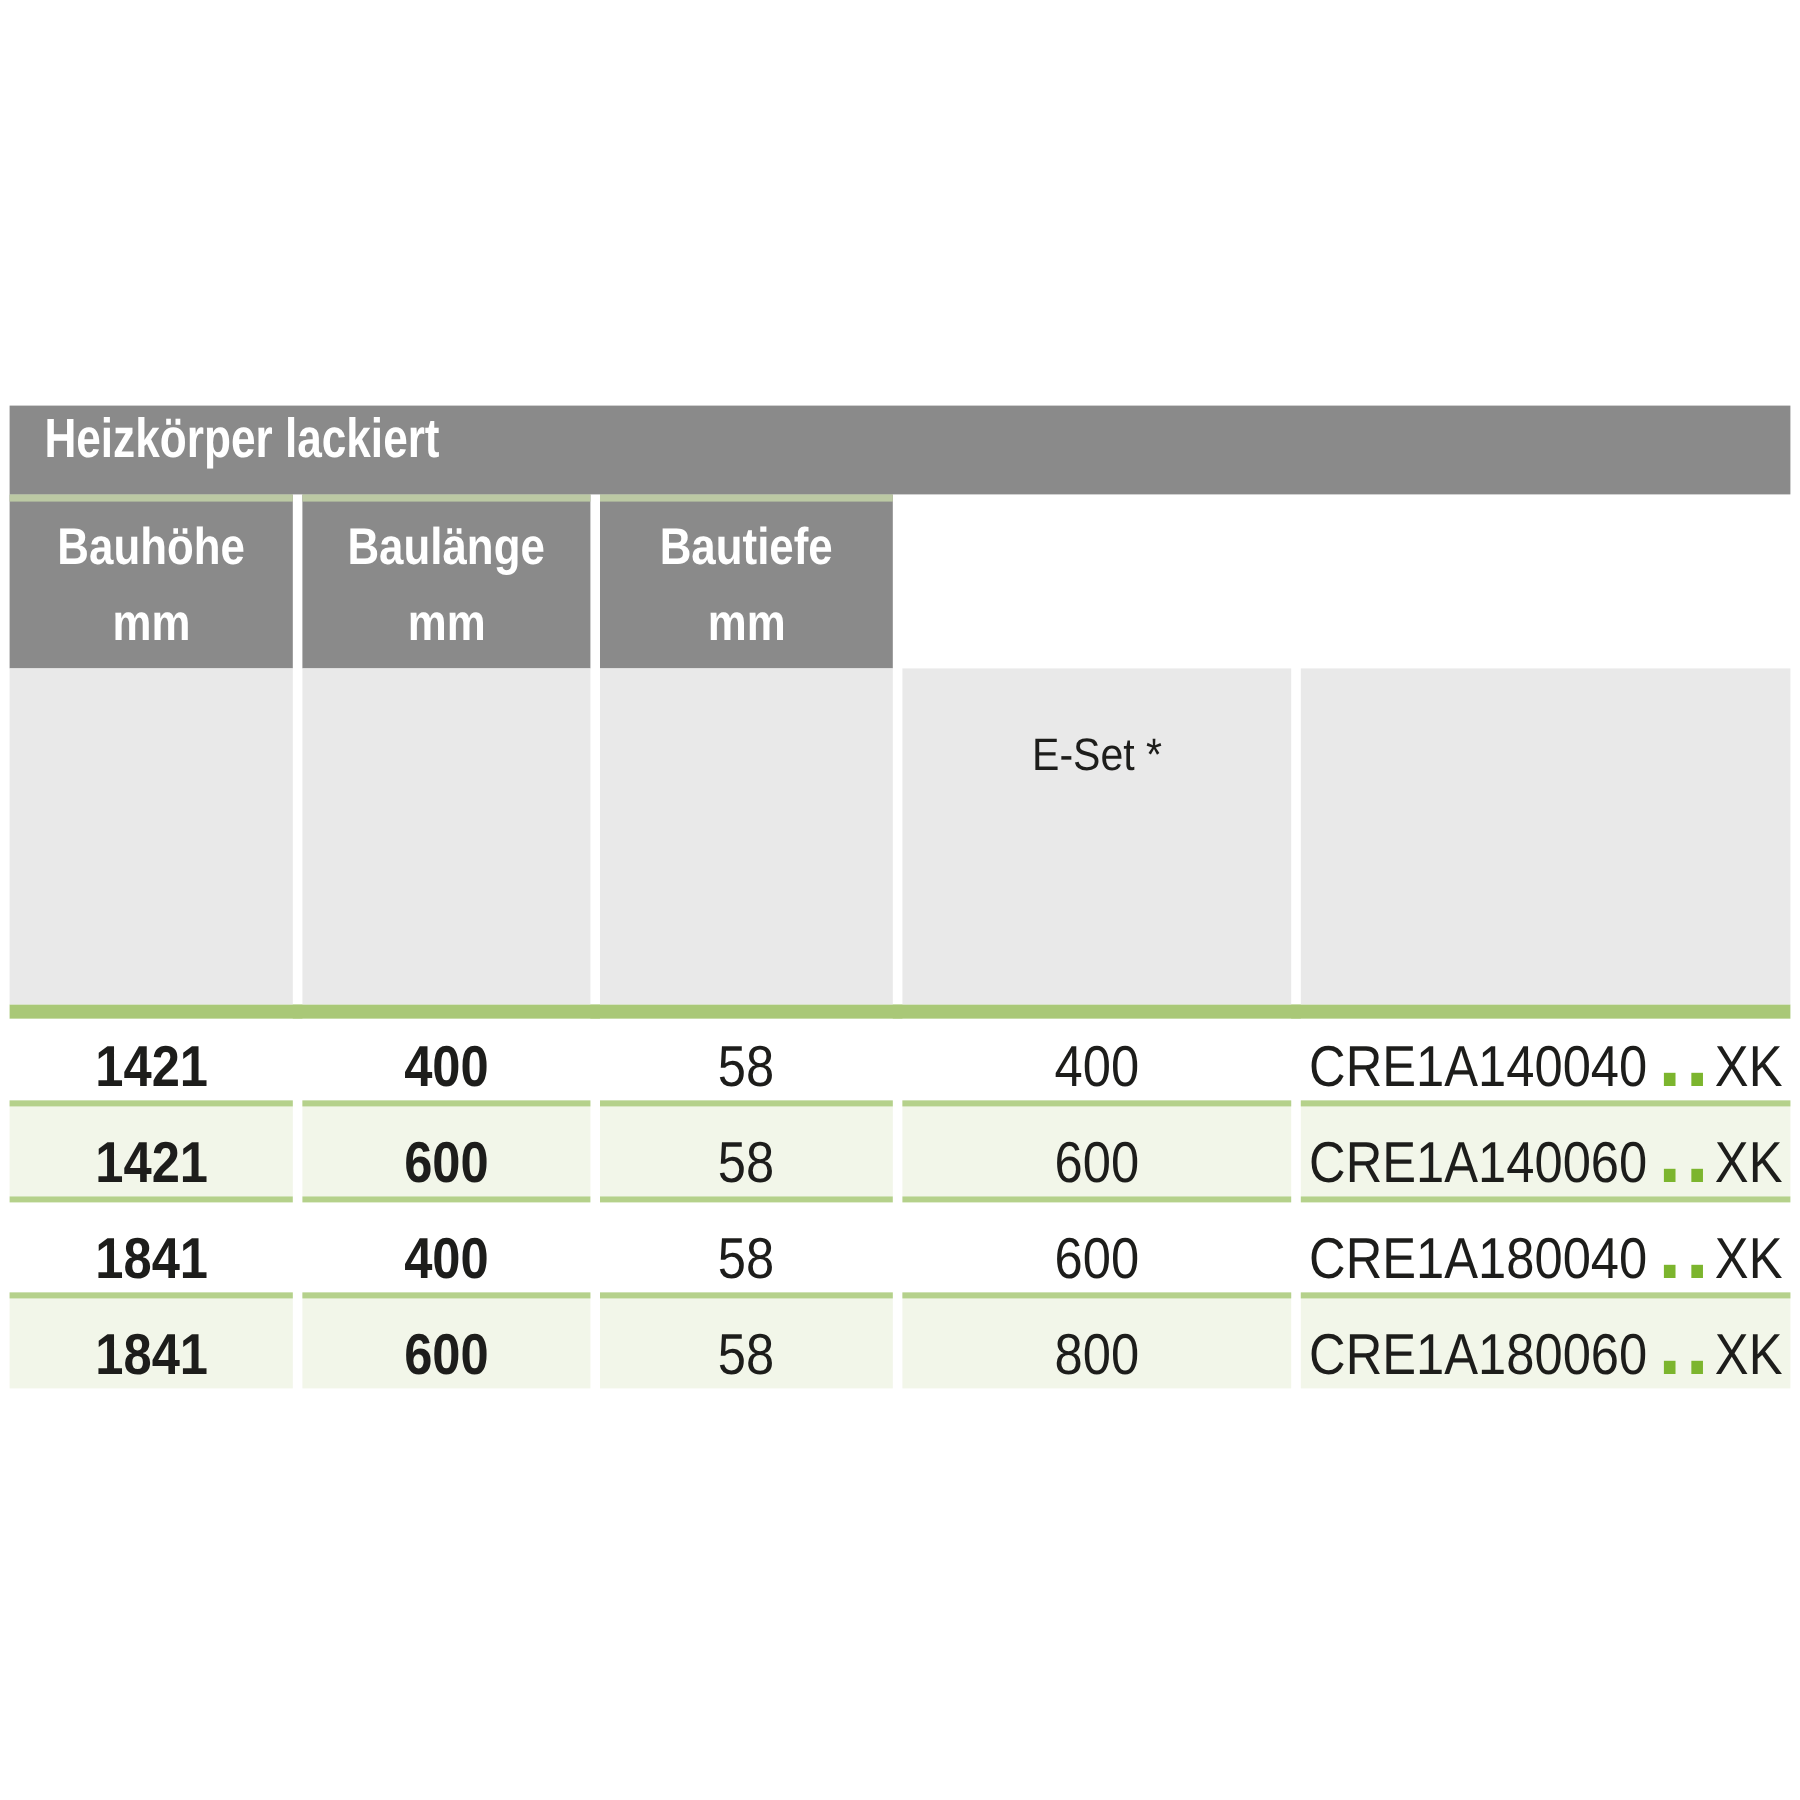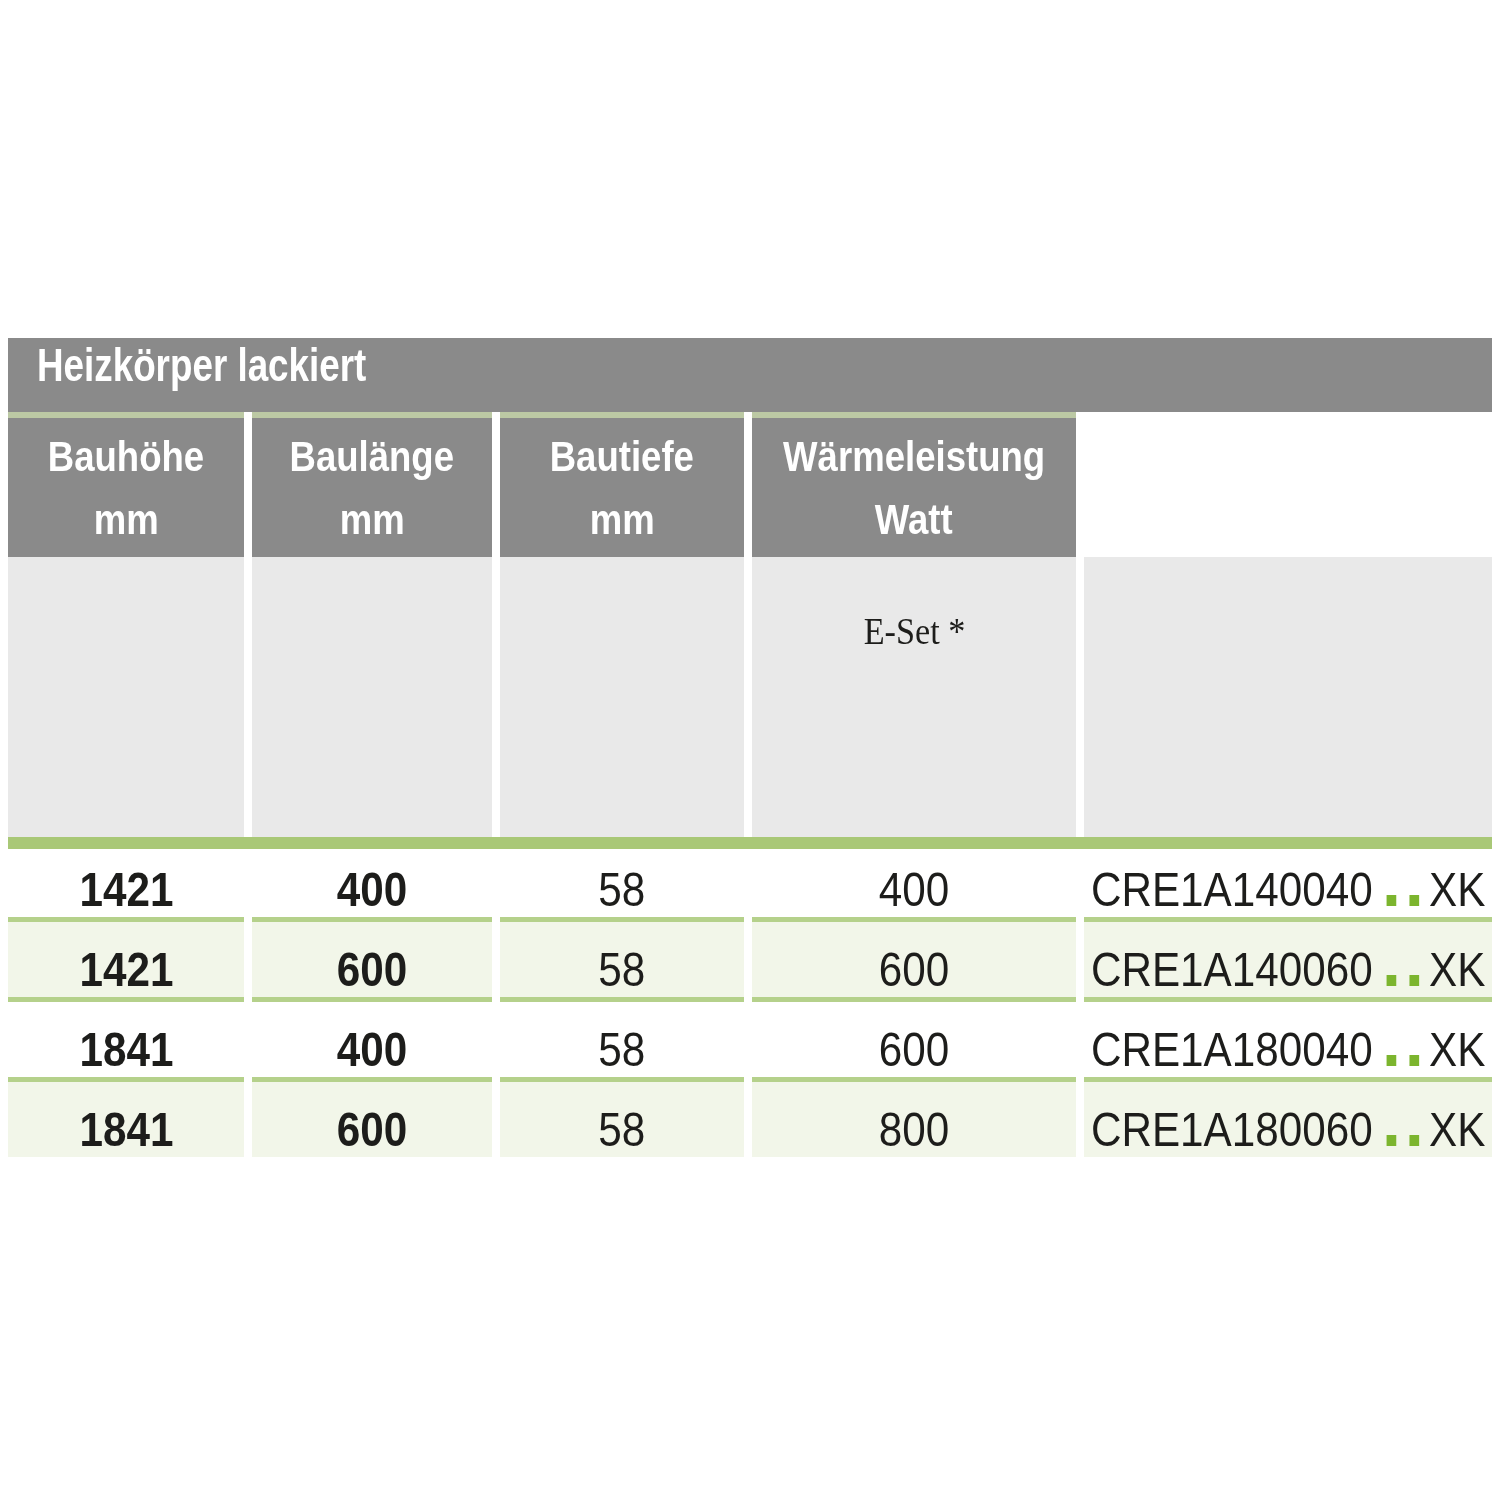--- a/index.html
+++ b/index.html
@@ -30,21 +30,20 @@
     display:flex;flex-direction:column;align-items:center;justify-content:center;
     gap:14px;color:#ffffff;font-weight:bold;font-size:43px;
   }
   .hline{display:inline-block;transform:scaleX(0.85);white-space:nowrap;}
 
   
   .scell{
     background:var(--spec-gray,#e9e9e9);height:280px;box-sizing:border-box;
     display:flex;justify-content:center;align-items:flex-start;padding-top:52px;
     font-size:38px;
-    font-family:Liberation Serif, serif;
   }
   .scell .cnd{display:inline-block;transform:scaleX(0.9);white-space:nowrap;}
 
   
   .band{height:12px;background:var(--band-green,#a9c877);}
 
   
   .dcell{
     background:#ffffff;height:68px;
     display:flex;align-items:flex-end;justify-content:center;font-size:48px;
@@ -79,24 +78,20 @@
         <span class="hline">Bauhöhe</span>
         <span class="hline">mm</span>
       </div>
       <div class="hcell">
         <span class="hline">Baulänge</span>
         <span class="hline">mm</span>
       </div>
       <div class="hcell">
         <span class="hline">Bautiefe</span>
         <span class="hline">mm</span>
-      </div>
-      <div class="hcell">
-        <span class="hline">Wärmeleistung</span>
-        <span class="hline">Watt</span>
       </div>
     </div>
 
     <div class="grid">
       <div class="scell"></div>
       <div class="scell"></div>
       <div class="scell"></div>
       <div class="scell">
         <span class="cnd">E-Set *</span>
       </div>

